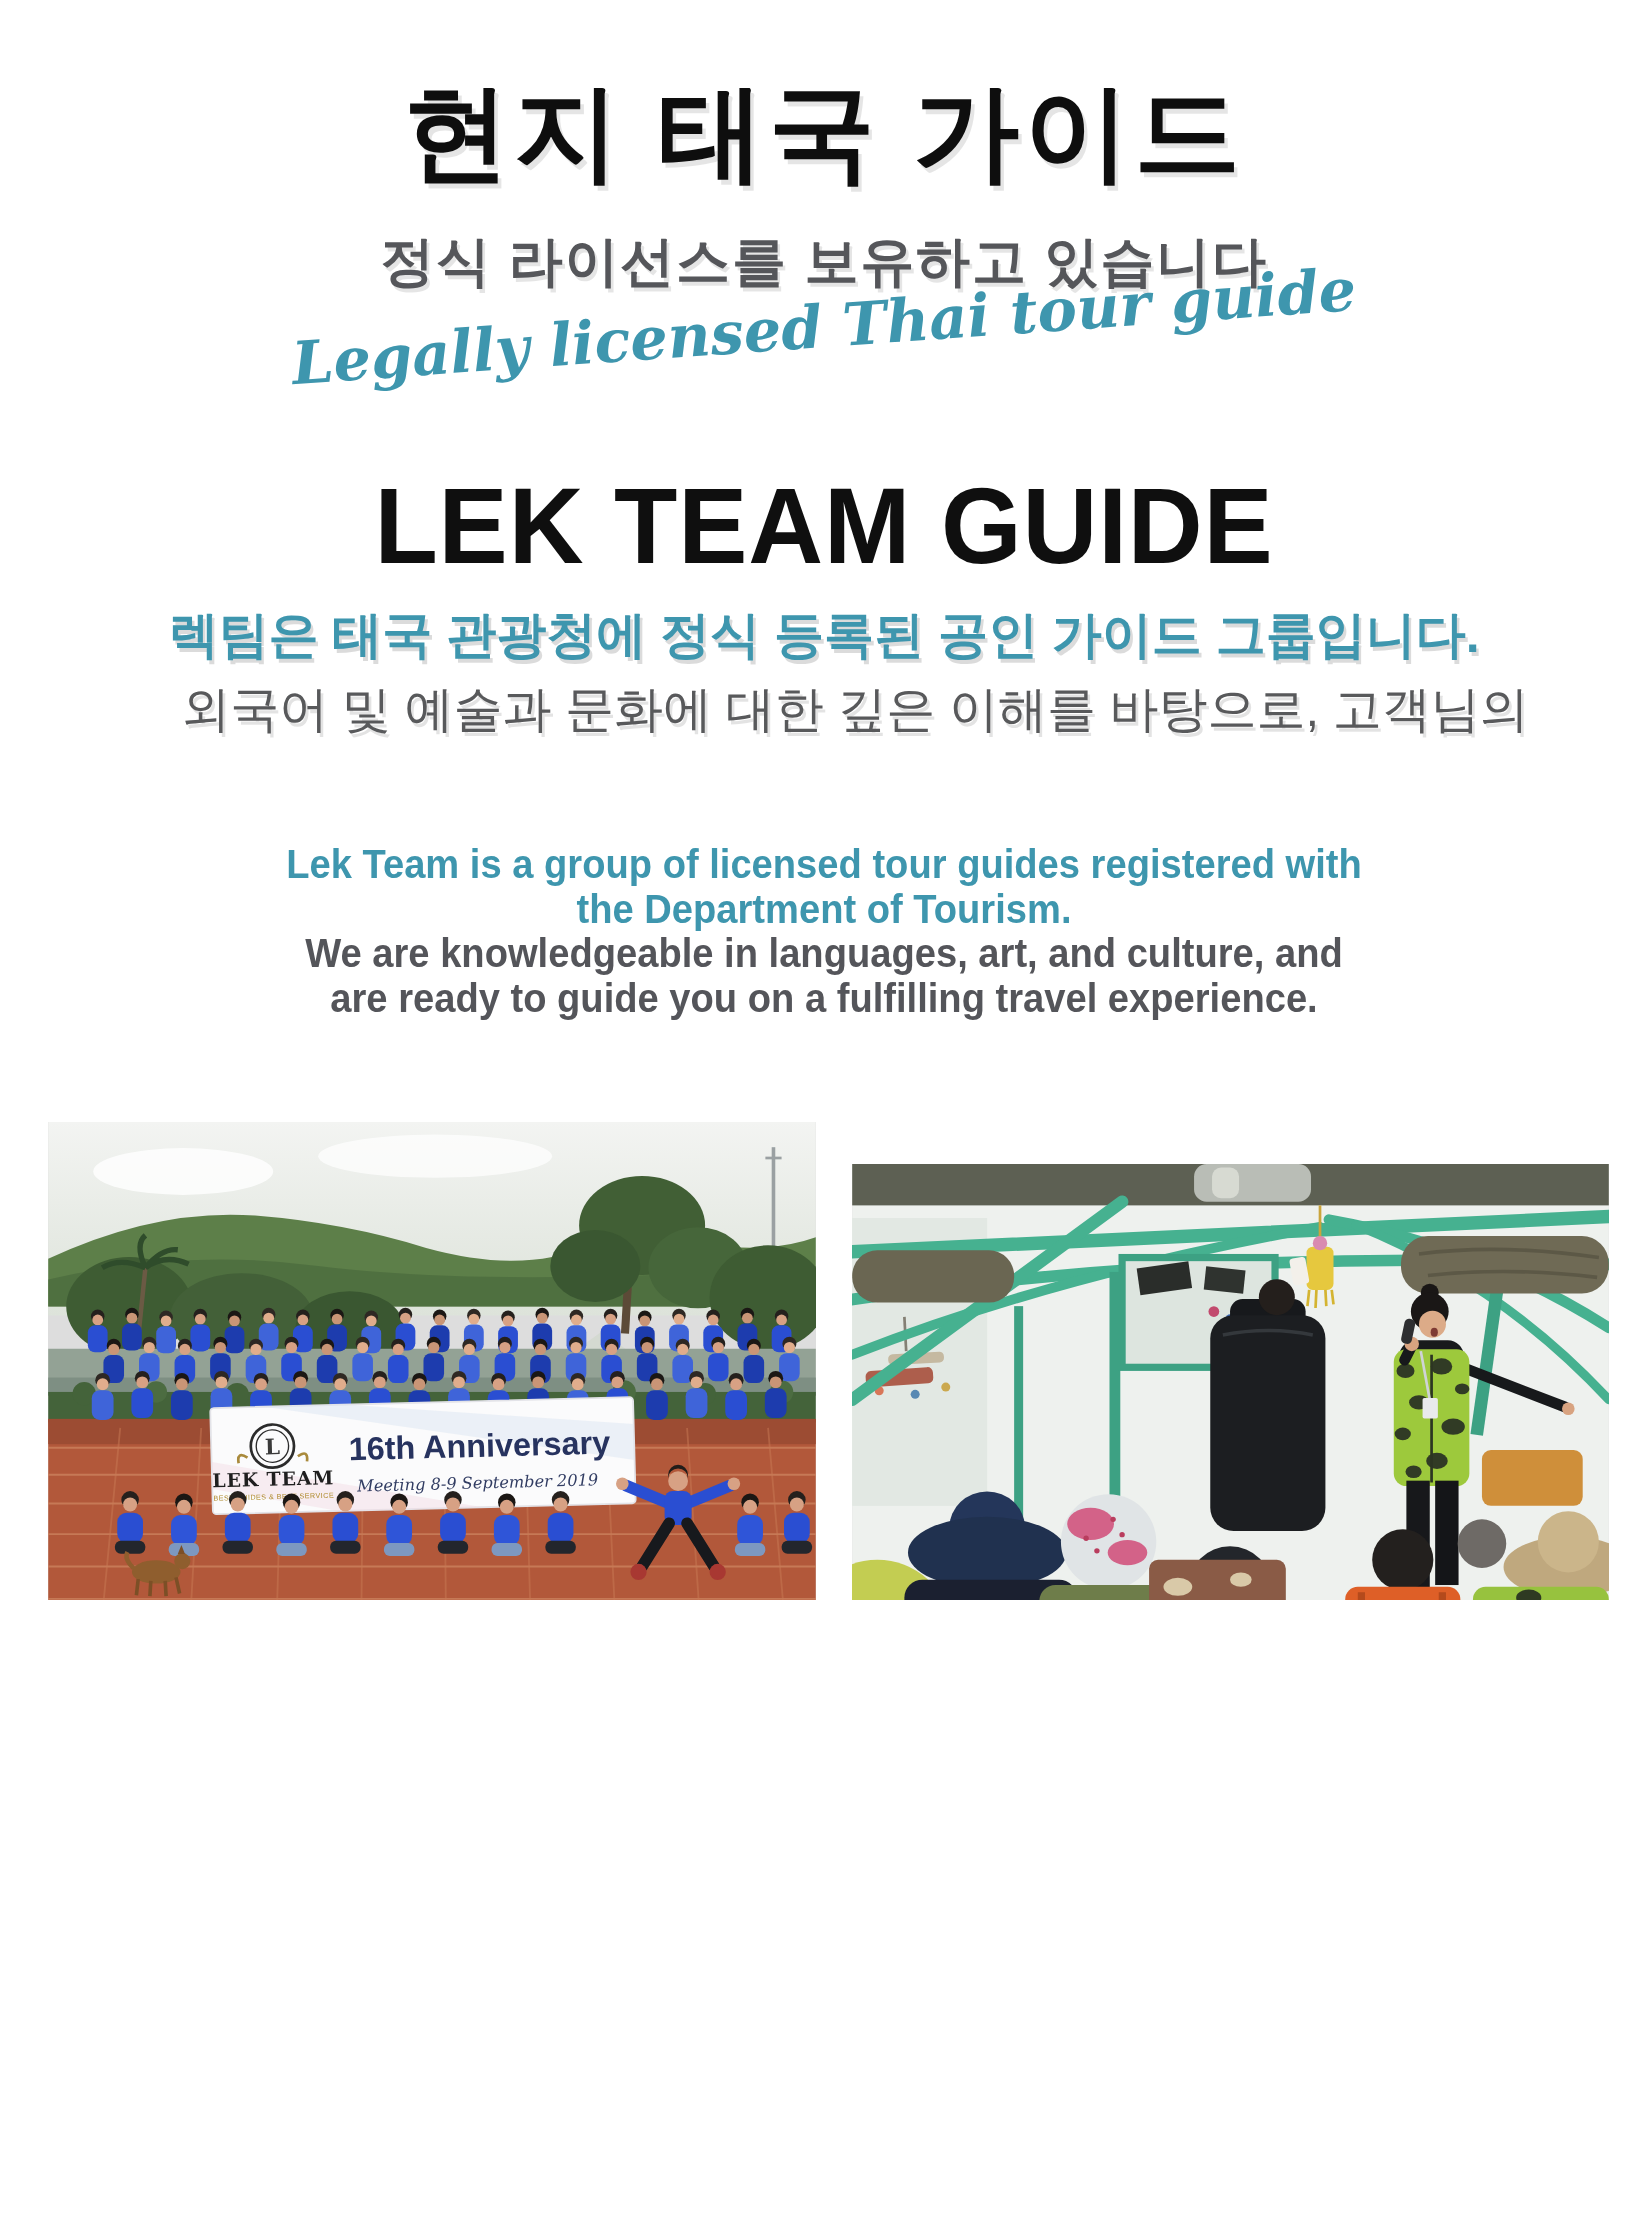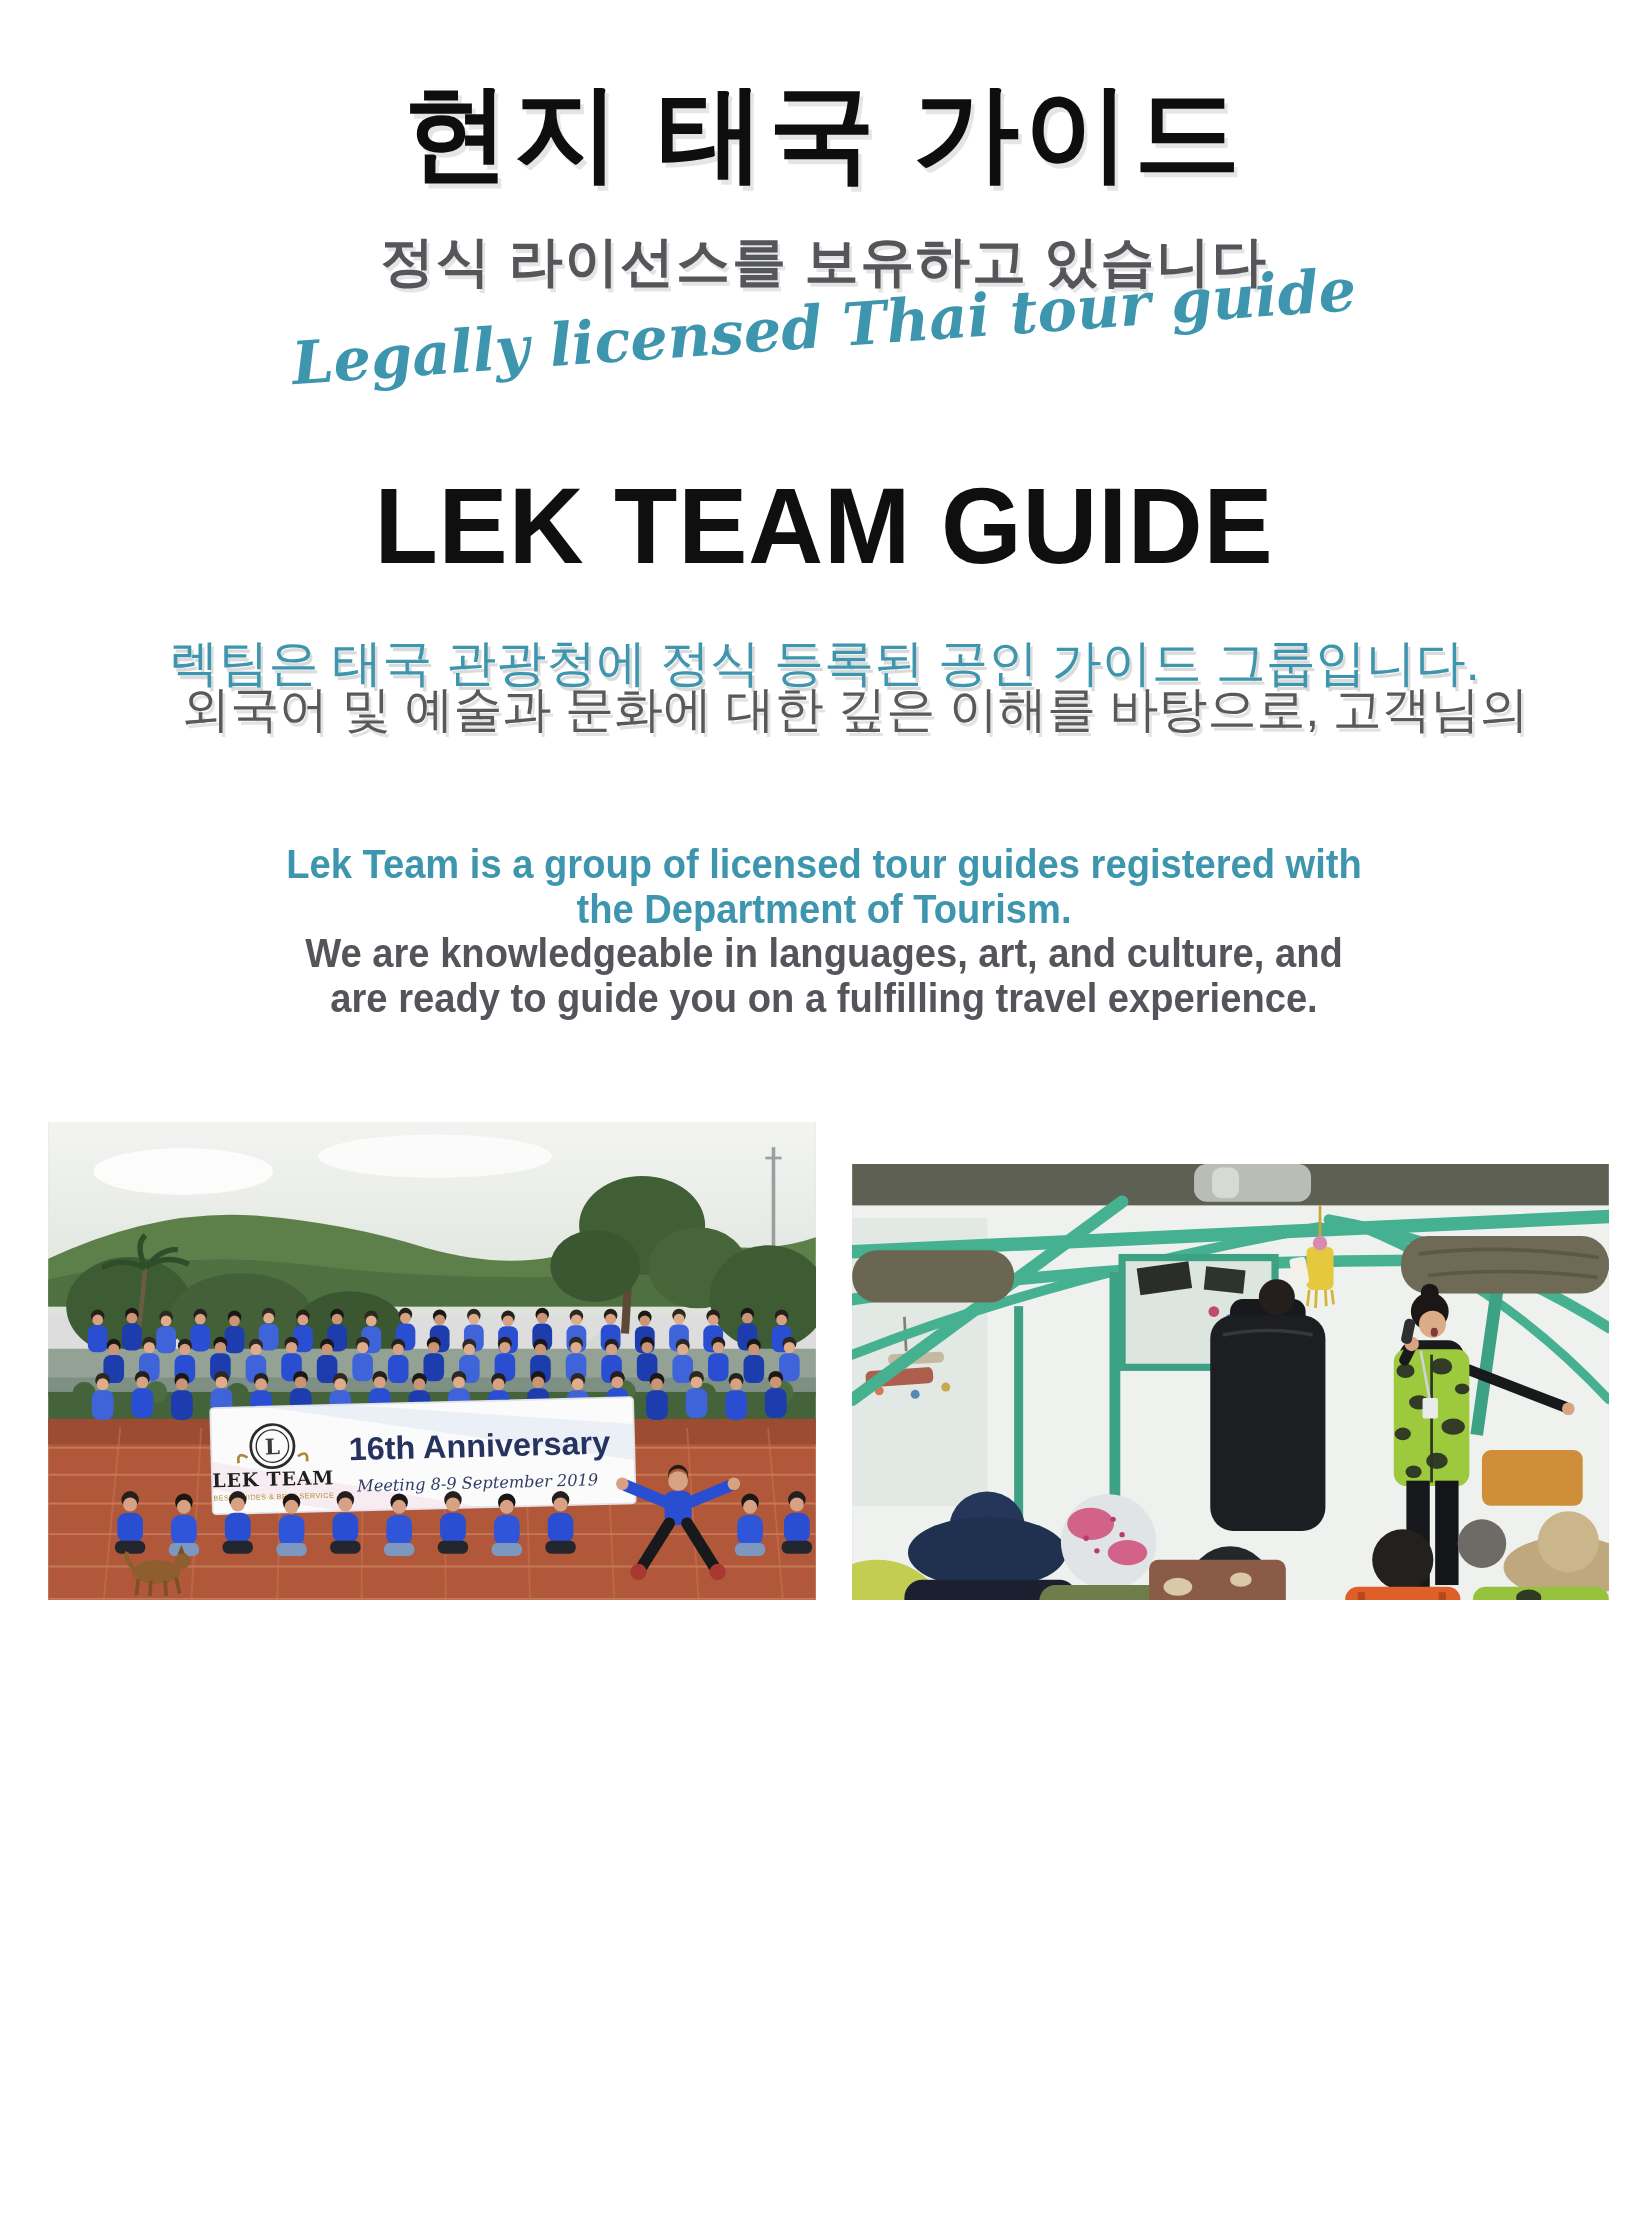--- a/index.html
+++ b/index.html
@@ -7,21 +7,21 @@
         font-family:"Liberation Sans",sans-serif;}
   .txt{position:absolute;left:0;width:100%;text-align:center;white-space:nowrap;}
   .ko-title{top:79px;font-size:106px;line-height:1;font-weight:900;color:#0e0e0e;
             letter-spacing:4.5px;text-shadow:3.6px 4.5px 0 rgba(0,0,0,0.10);}
   .ko-sub{top:234px;font-size:54px;line-height:1;font-weight:800;color:#55565a;
           letter-spacing:1.8px;text-shadow:2.7px 3.6px 0 rgba(0,0,0,0.10);}
   .script{top:292px;font-size:59px;line-height:1.2;font-weight:bold;font-style:italic;
           font-family:"DejaVu Serif",serif;color:#3E96AE;transform:rotate(-4deg);}
   .team-title{top:472px;font-size:108px;line-height:1;font-weight:900;color:#0f0f0f;
               transform:scaleX(0.96);letter-spacing:0.9px;}
-  .ko-teal{top:638px;font-size:50px;line-height:1;font-weight:400;color:#3E96AE;
+  .ko-teal{top:610px;font-size:50px;line-height:1;font-weight:700;color:#3E96AE;
            text-shadow:2.7px 3.6px 0 rgba(0,0,0,0.14);}
   .ko-body{top:675px;font-size:49px;line-height:1.4;font-weight:400;color:#58595B;
            text-shadow:2.7px 3.6px 0 rgba(0,0,0,0.11);padding-left:31px;}
   .en-block{top:842px;font-size:41px;line-height:1.09;font-weight:800;transform:scaleX(0.93);}
   .en-teal{color:#3E96AE;}
   .en-gray{color:#54555A;}
   .photo{position:absolute;overflow:hidden;background:#dddddd;}
   .photo svg{display:block;}
   .p1{left:48px;top:1122px;width:768px;height:494px;}
   .p2{left:852px;top:1164px;width:757px;height:502px;}

